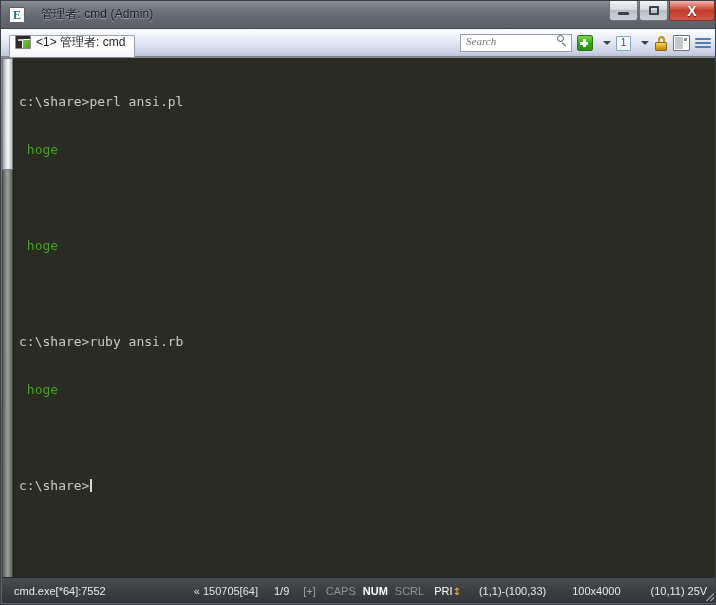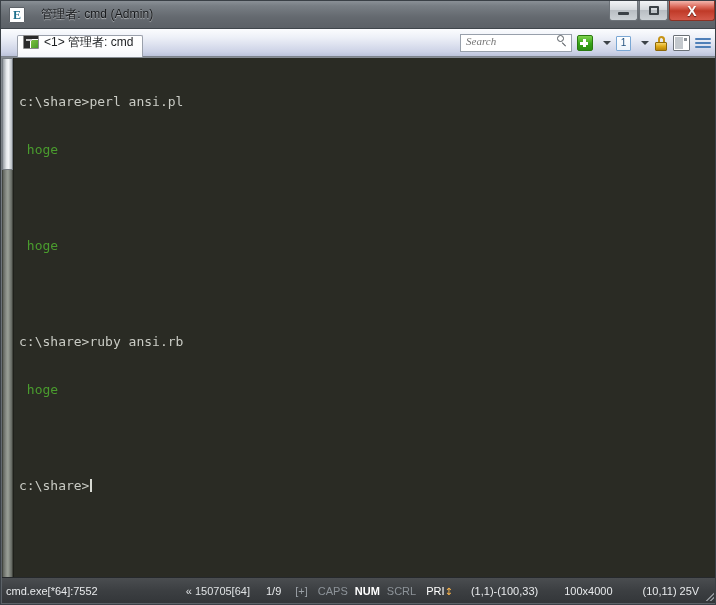--- a/index.html
+++ b/index.html
@@ -127,21 +127,21 @@
     left: 0; top: 28px;
     width: 716px;
     height: 28px;
     box-sizing: border-box;
     background: linear-gradient(180deg, #fbfcfe 0%, #eef1f8 30%, #dfe3f0 55%, #ccd2e6 85%, #bcc3da 100%);
     border-bottom: 1px solid #7d838c;
     display: flex;
     align-items: center;
   }
   .tab {
-    margin-left: 16px;
+    margin-left: 8px;
     height: 22px;
     padding: 0 9px 8px 5px;
     box-sizing: border-box;
     display: flex;
     align-items: center;
     background: linear-gradient(180deg, #ffffff 0%, #fdfdfe 60%, #f3f5f9 100%);
     border: 1px solid #9aa0ab;
     border-radius: 2px 2px 0 0;
     border-bottom: none;
     position: relative;
@@ -410,21 +410,21 @@
     align-items: center;
     font-family: "Liberation Sans", sans-serif;
     font-size: 11px;
     color: #e8eaec;
     overflow: hidden;
   }
   .sb-cell {
     white-space: nowrap;
     flex: 0 0 auto;
   }
-  .sb-proc   { margin-left: 4px; }
+  .sb-proc   { margin-left: 12px; }
   .sb-build  { margin-left: 88px; color: #dfe2e4; }
   .sb-pages  { margin-left: 16px; }
   .sb-plus   { margin-left: 14px; color: #9aa0a6; }
   .sb-caps   { margin-left: 10px; color: #8d9399; }
   .sb-num    { margin-left: 7px; color: #ffffff; font-weight: bold; }
   .sb-scrl   { margin-left: 7px; color: #8d9399; }
   .sb-pri    { margin-left: 10px; color: #ffffff; }
   .sb-sel    { margin-left: 18px; }
   .sb-size   { margin-left: 26px; }
   .sb-cur    { margin-left: 30px; }

